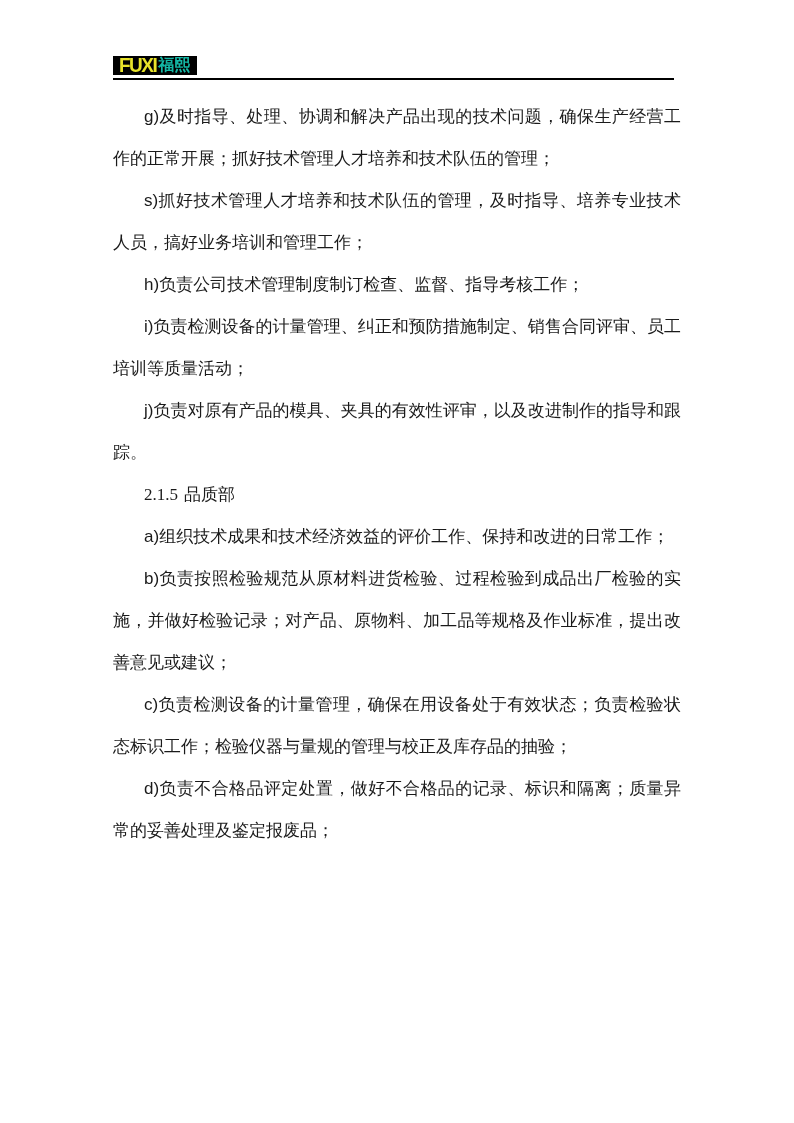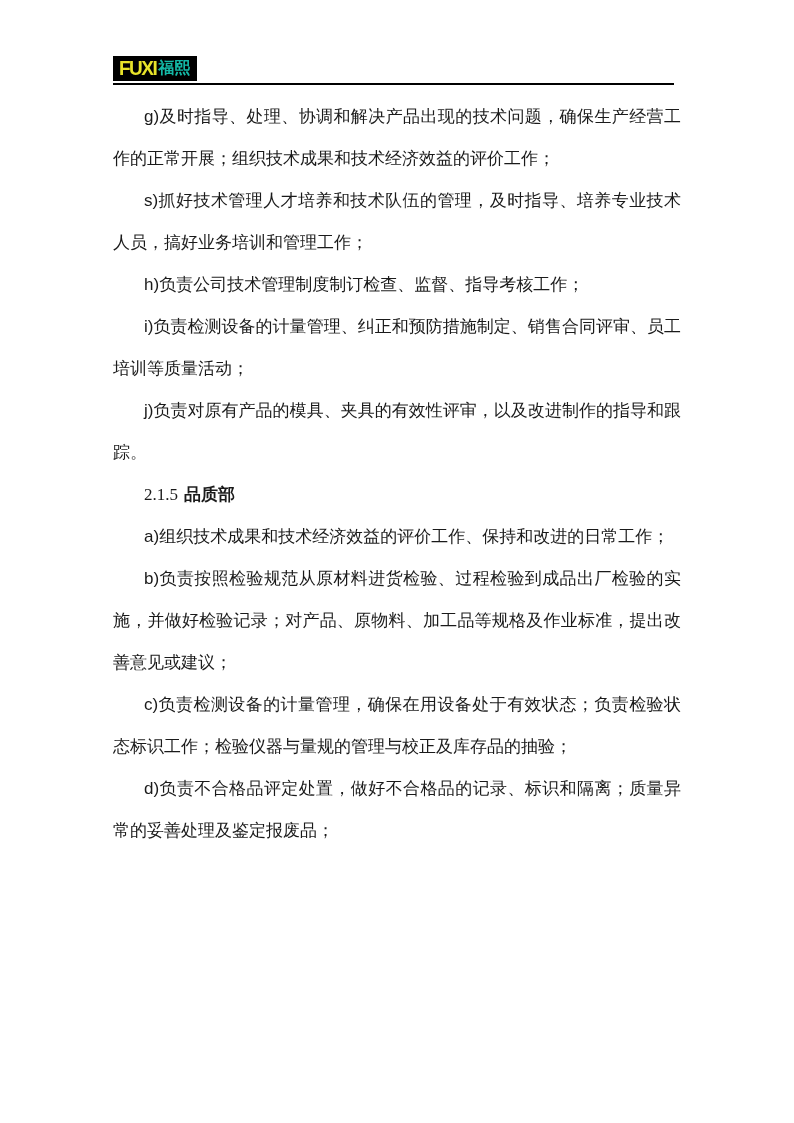--- a/index.html
+++ b/index.html
@@ -15,21 +15,21 @@
   .header {
     position: absolute;
     left: 113px;
     top: 56px;
     width: 561px;
   }
   .logo {
     display: inline-flex;
     align-items: center;
     background: #000000;
-    height: 25px;
+    height: 19px;
     padding: 0 7px 0 6px;
   }
   .logo-latin {
     font-family: "Liberation Sans", sans-serif;
     font-weight: bold;
     font-size: 19px;
     letter-spacing: -1.5px;
     color: #e8e32a;
     transform: scaleY(1.05);
   }
@@ -69,40 +69,40 @@
     font-size: 17px;
     font-weight: normal;
     line-height: 42px;
   }
   .h-num {
     font-family: Liberation Serif, serif;
     font-weight: normal;
   }
   .h-title {
     font-family: "Liberation Sans", sans-serif;
-    font-weight: bold;
+    font-weight: normal;
     margin-left: 6px;
   }
 </style>
 </head>
 <body>
 
 <div class="page">
 
   <div class="header">
     <div class="logo">
       <span class="logo-latin">FUXI</span>
       <span class="logo-cjk">福熙</span>
     </div>
     <div class="header-rule"></div>
   </div>
 
   <div class="content">
 
-    <p class="para"><span class="marker">g)</span><span>及时指导、处理、协调和解决产品出现的技术问题，确保生产经营工作的正常开展；组织技术成果和技术经济效益的评价工作；</span></p>
+    <p class="para"><span class="marker">g)</span><span>及时指导、处理、协调和解决产品出现的技术问题，确保生产经营工作的正常开展；抓好技术管理人才培养和技术队伍的管理；</span></p>
 
     <p class="para"><span class="marker">s)</span><span>抓好技术管理人才培养和技术队伍的管理，及时指导、培养专业技术人员，搞好业务培训和管理工作；</span></p>
 
     <p class="para"><span class="marker">h)</span><span>负责公司技术管理制度制订检查、监督、指导考核工作；</span></p>
 
     <p class="para"><span class="marker">i)</span><span>负责检测设备的计量管理、纠正和预防措施制定、销售合同评审、员工培训等质量活动；</span></p>
 
     <p class="para"><span class="marker">j)</span><span>负责对原有产品的模具、夹具的有效性评审，以及改进制作的指导和跟踪。</span></p>
 
     <h3 class="heading"><span class="h-num">2.1.5</span><span class="h-title">品质部</span></h3>

